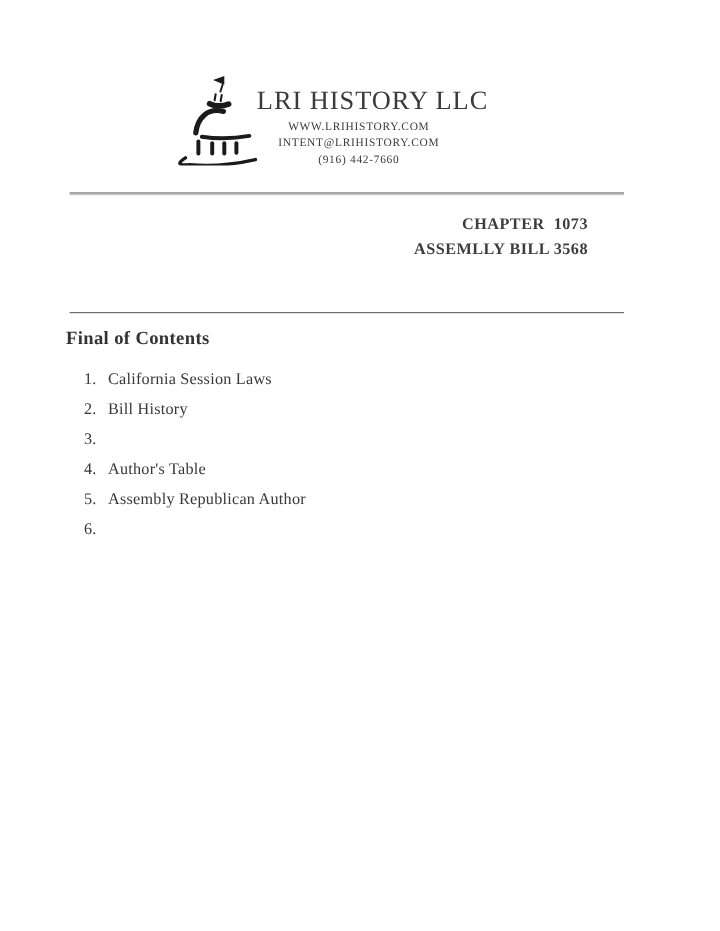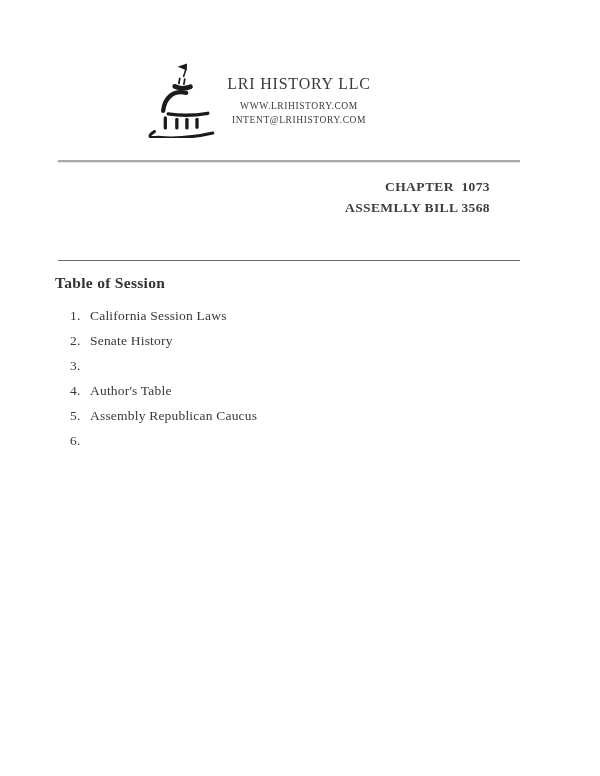--- a/index.html
+++ b/index.html
@@ -22,21 +22,21 @@
     height: 76px;
   }
   .header-text {
     position: absolute;
     left: 214px;
     top: 74px;
     width: 170px;
     text-align: center;
   }
   .company {
-    font-size: 16px;
+    font-size: 22px;
     letter-spacing: 0.8px;
     line-height: 20px;
     color: #3a3a3a;
     white-space: nowrap;
   }
   .contact {
     font-size: 9.5px;
     letter-spacing: 0.6px;
     line-height: 14px;
     color: #3a3a3a;
@@ -134,53 +134,54 @@
 
         <path d="M16,97 Q1,106.5 21,105 Q58,108 97,99" stroke-width="4"></path>
       </svg>
     </div>
 
     <div class="header-text">
       <div class="company">LRI HISTORY LLC</div>
       <div class="contact-group">
         <div class="contact">WWW.LRIHISTORY.COM</div>
         <div class="contact">INTENT@LRIHISTORY.COM</div>
+        <div class="contact">(916) 442-7660</div>
       </div>
     </div>
   </div>
 
   <div class="rule rule-top"></div>
 
   <div class="case-info">
     <div class="case-line">CHAPTER  1073</div>
     <div class="case-line">ASSEMLLY BILL 3568</div>
   </div>
 
   <div class="rule rule-mid"></div>
 
-  <h2 class="toc-title">Table of Session</h2>
+  <h2 class="toc-title">Final of Contents</h2>
 
   <ol class="toc-list">
     <li class="toc-item">
       <span class="toc-num">1.</span>
       <span class="toc-label">California Session Laws</span>
     </li>
     <li class="toc-item">
       <span class="toc-num">2.</span>
-      <span class="toc-label">Senate History</span>
+      <span class="toc-label">Bill History</span>
     </li>
     <li class="toc-item">
       <span class="toc-num">3.</span>
     </li>
     <li class="toc-item">
       <span class="toc-num">4.</span>
       <span class="toc-label">Author's Table</span>
     </li>
     <li class="toc-item">
       <span class="toc-num">5.</span>
-      <span class="toc-label">Assembly Republican Caucus</span>
+      <span class="toc-label">Assembly Republican Author</span>
     </li>
     <li class="toc-item">
       <span class="toc-num">6.</span>
     </li>
   </ol>
 
 </div>
 
 </body></html>

